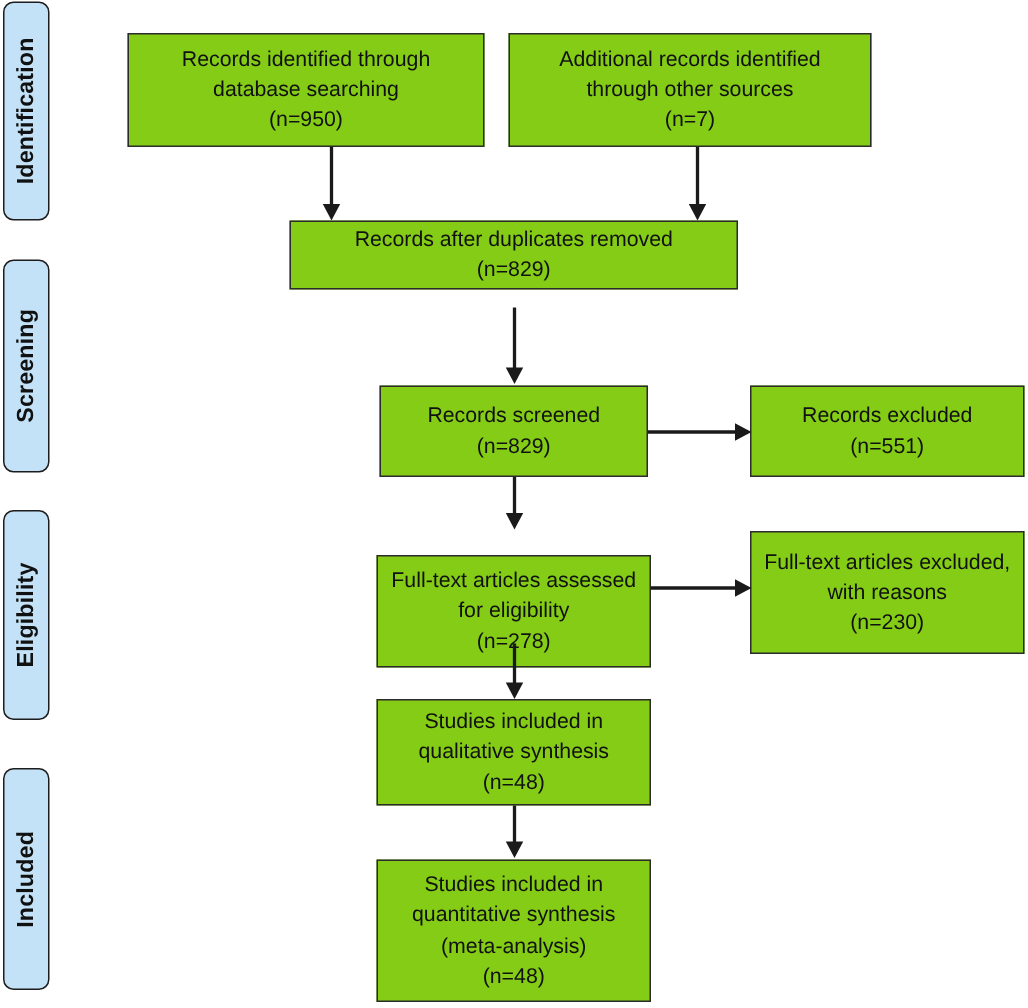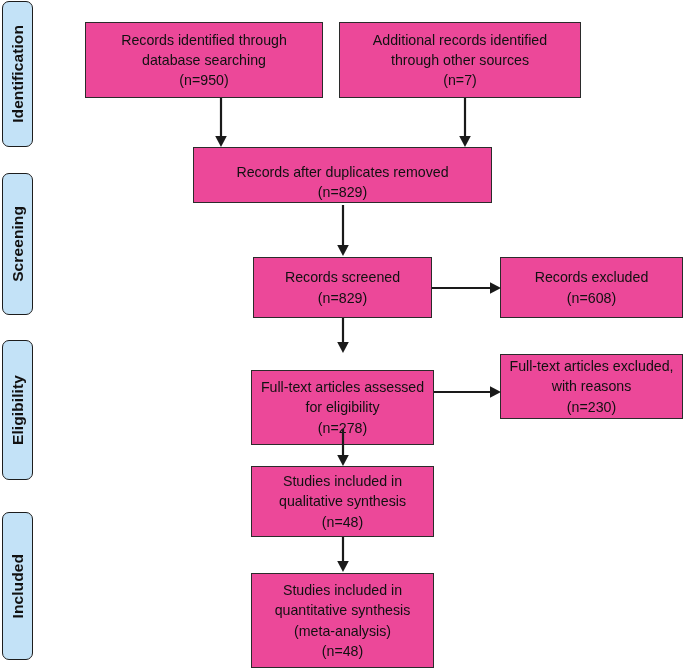--- a/index.html
+++ b/index.html
@@ -41,21 +41,21 @@
     letter-spacing: 0.1px;
     color: #111111;
     white-space: nowrap;
     line-height: 1;
   }
 
   
   .node {
     position: absolute;
     box-sizing: border-box;
-    background: #ec4899;
+    background: #84cc16;
     border: 1.7px solid #2b2b2b;
     display: flex;
     align-items: center;
     justify-content: center;
     text-align: center;
   }
   .node-text {
     font-size: 14.2px;
     line-height: 1.42;
     color: #111111;
@@ -112,40 +112,40 @@
     </svg>
   </div>
 
   <div class="conn" style="left:456px; top:98px;">
     <svg width="18" height="50" viewBox="0 0 18 50" aria-hidden="true">
       <line x1="9" y1="0" x2="9" y2="41" stroke="#1a1a1a" stroke-width="2.2"></line>
       <polygon points="9,49 3.2,38 14.8,38" fill="#1a1a1a"></polygon>
     </svg>
   </div>
 
-  <div class="node" style="left:193px; top:147px; width:299px; height:56px;align-items:flex-end;">
+  <div class="node" style="left:193px; top:147px; width:299px; height:46px;">
     <span class="node-text">Records after duplicates removed
 (n=829)</span>
   </div>
 
   <div class="conn" style="left:334px; top:205px;">
     <svg width="18" height="52" viewBox="0 0 18 52" aria-hidden="true">
       <line x1="9" y1="0" x2="9" y2="43" stroke="#1a1a1a" stroke-width="2.2"></line>
       <polygon points="9,51 3.2,40 14.8,40" fill="#1a1a1a"></polygon>
     </svg>
   </div>
 
   <div class="node" style="left:253px; top:257px; width:179px; height:61px;">
     <span class="node-text">Records screened
 (n=829)</span>
   </div>
 
   <div class="node" style="left:500px; top:257px; width:183px; height:61px;">
     <span class="node-text">Records excluded
-(n=608)</span>
+(n=551)</span>
   </div>
 
   <div class="conn" style="left:432px; top:279px;">
     <svg width="70" height="18" viewBox="0 0 70 18" aria-hidden="true">
       <line x1="0" y1="9" x2="60" y2="9" stroke="#1a1a1a" stroke-width="2.2"></line>
       <polygon points="69,9 58,3.2 58,14.8" fill="#1a1a1a"></polygon>
     </svg>
   </div>
 
   <div class="conn" style="left:334px; top:318px;">
@@ -154,21 +154,21 @@
       <polygon points="9,35 3.2,24 14.8,24" fill="#1a1a1a"></polygon>
     </svg>
   </div>
 
   <div class="node" style="left:251px; top:370px; width:183px; height:75px;">
     <span class="node-text">Full-text articles assessed
 for eligibility
 (n=278)</span>
   </div>
 
-  <div class="node" style="left:500px; top:354px; width:183px; height:65px;">
+  <div class="node" style="left:500px; top:354px; width:183px; height:82px;">
     <span class="node-text">Full-text articles excluded,
 with reasons
 (n=230)</span>
   </div>
 
   <div class="conn" style="left:434px; top:383px;">
     <svg width="68" height="18" viewBox="0 0 68 18" aria-hidden="true">
       <line x1="0" y1="9" x2="58" y2="9" stroke="#1a1a1a" stroke-width="2.2"></line>
       <polygon points="67,9 56,3.2 56,14.8" fill="#1a1a1a"></polygon>
     </svg>

